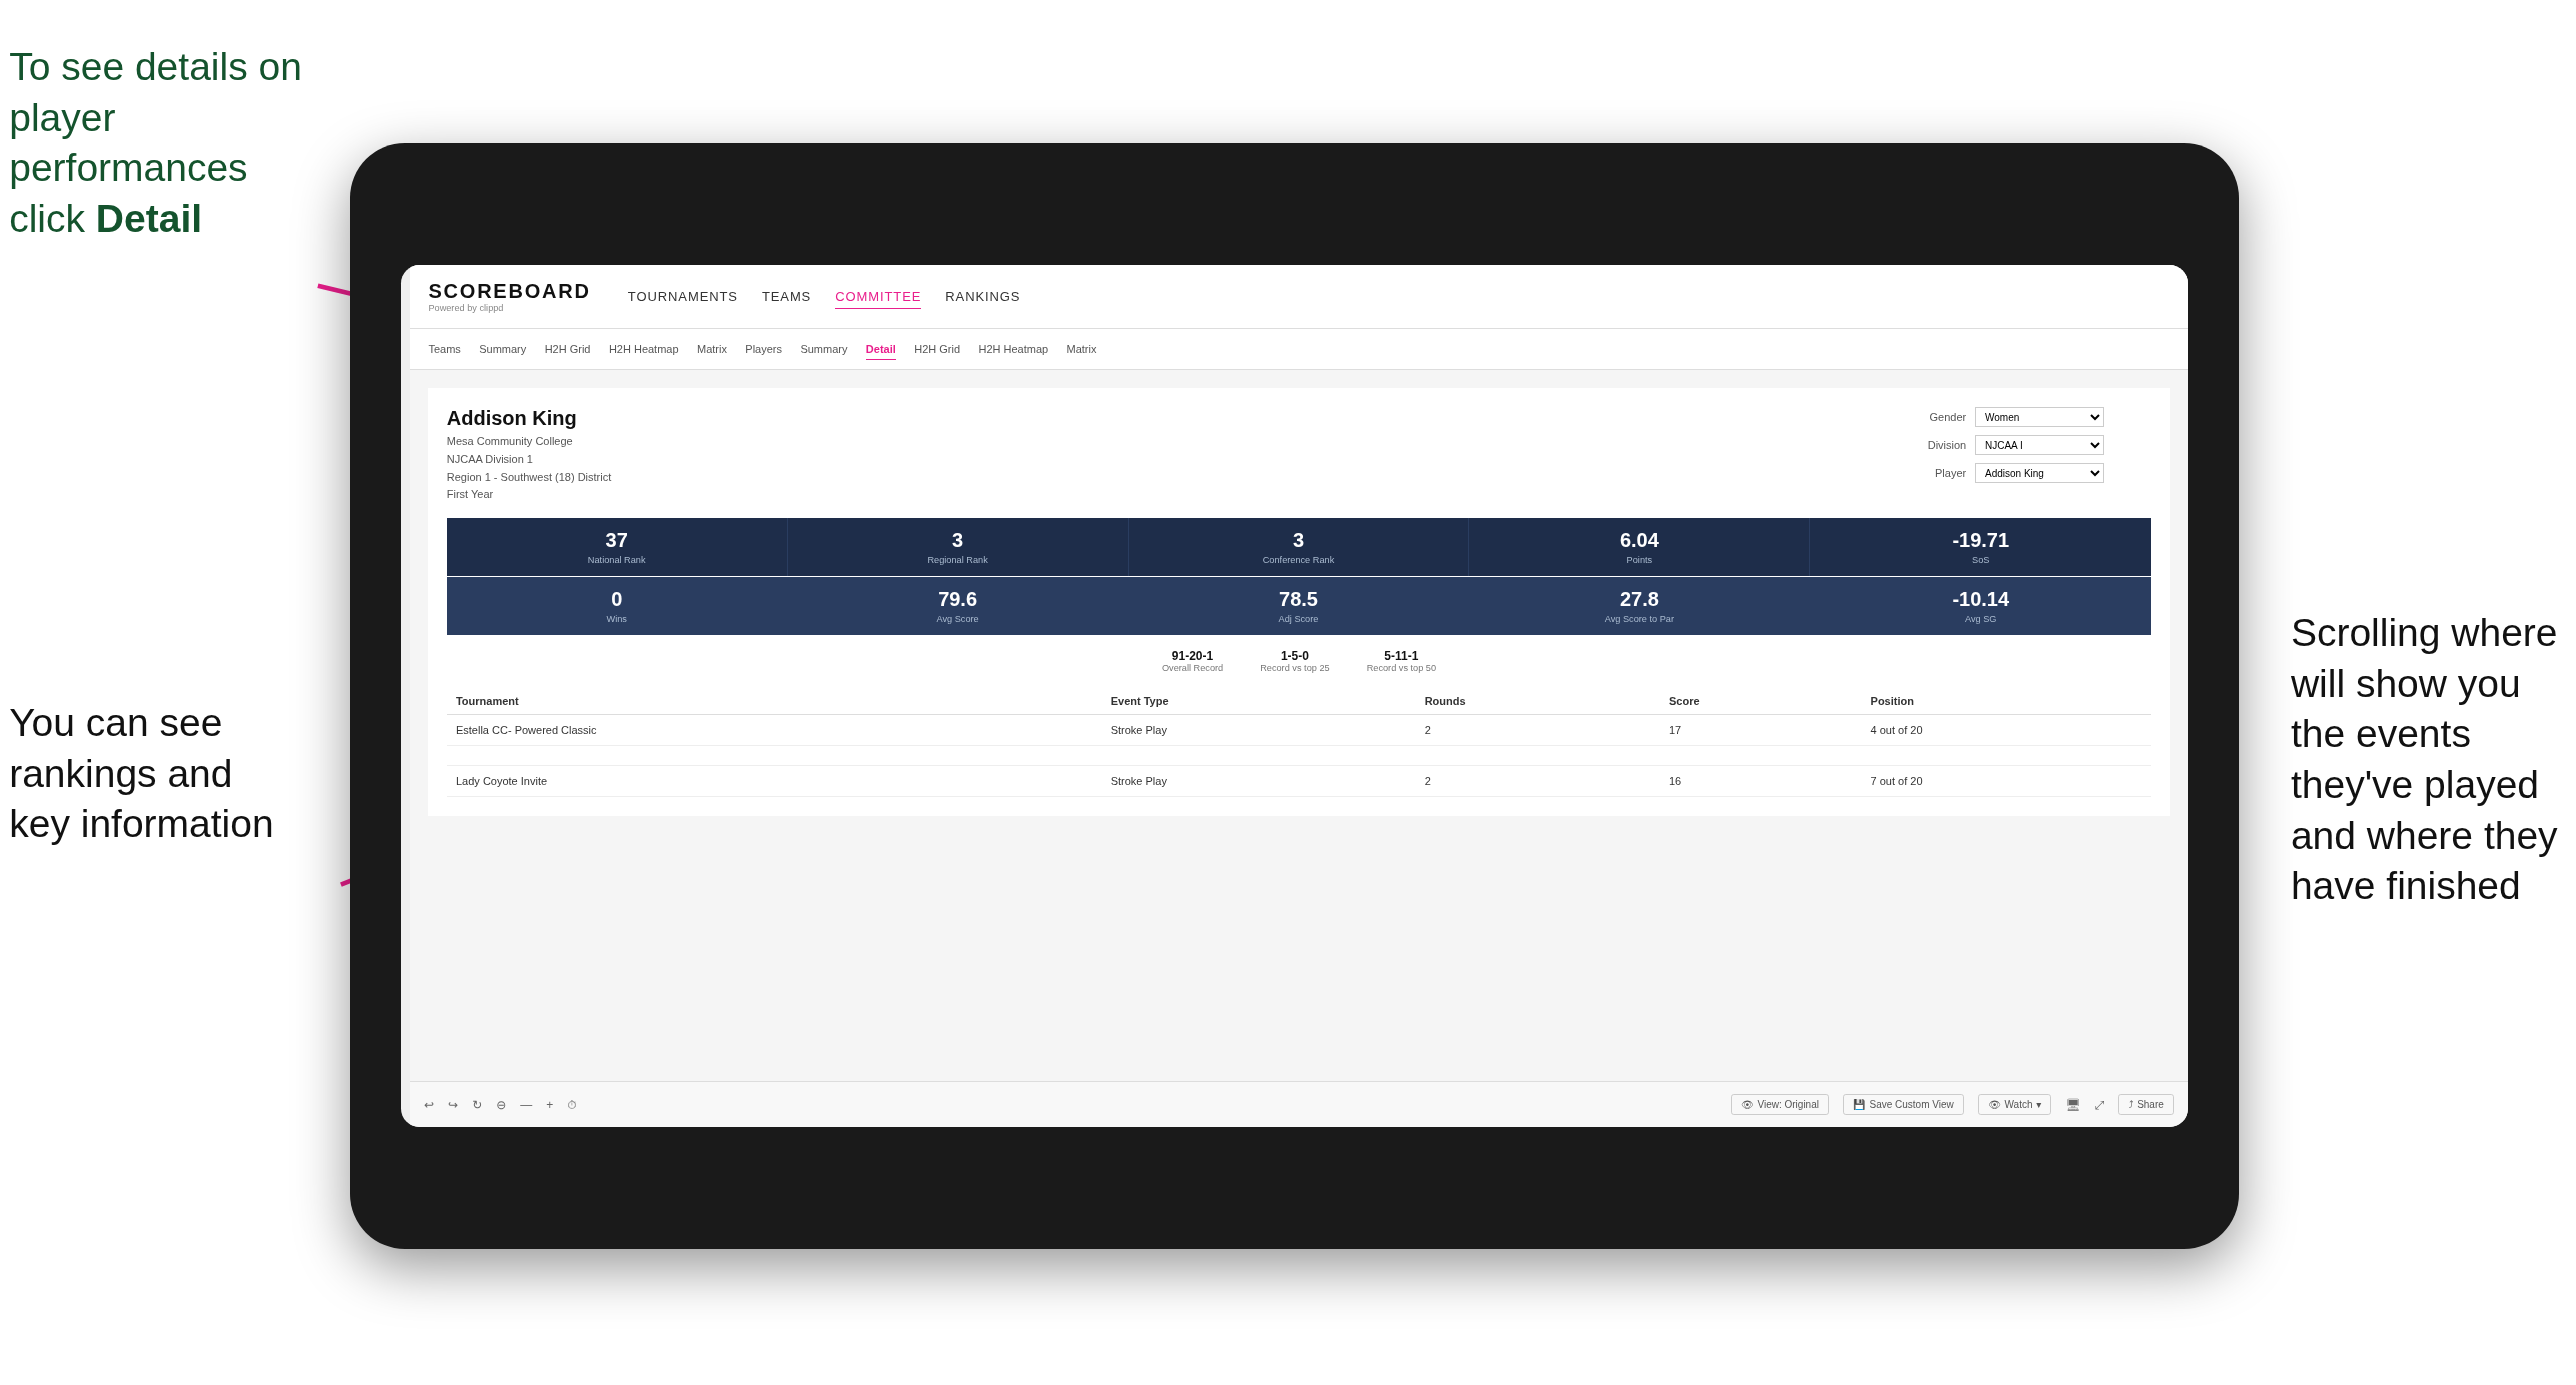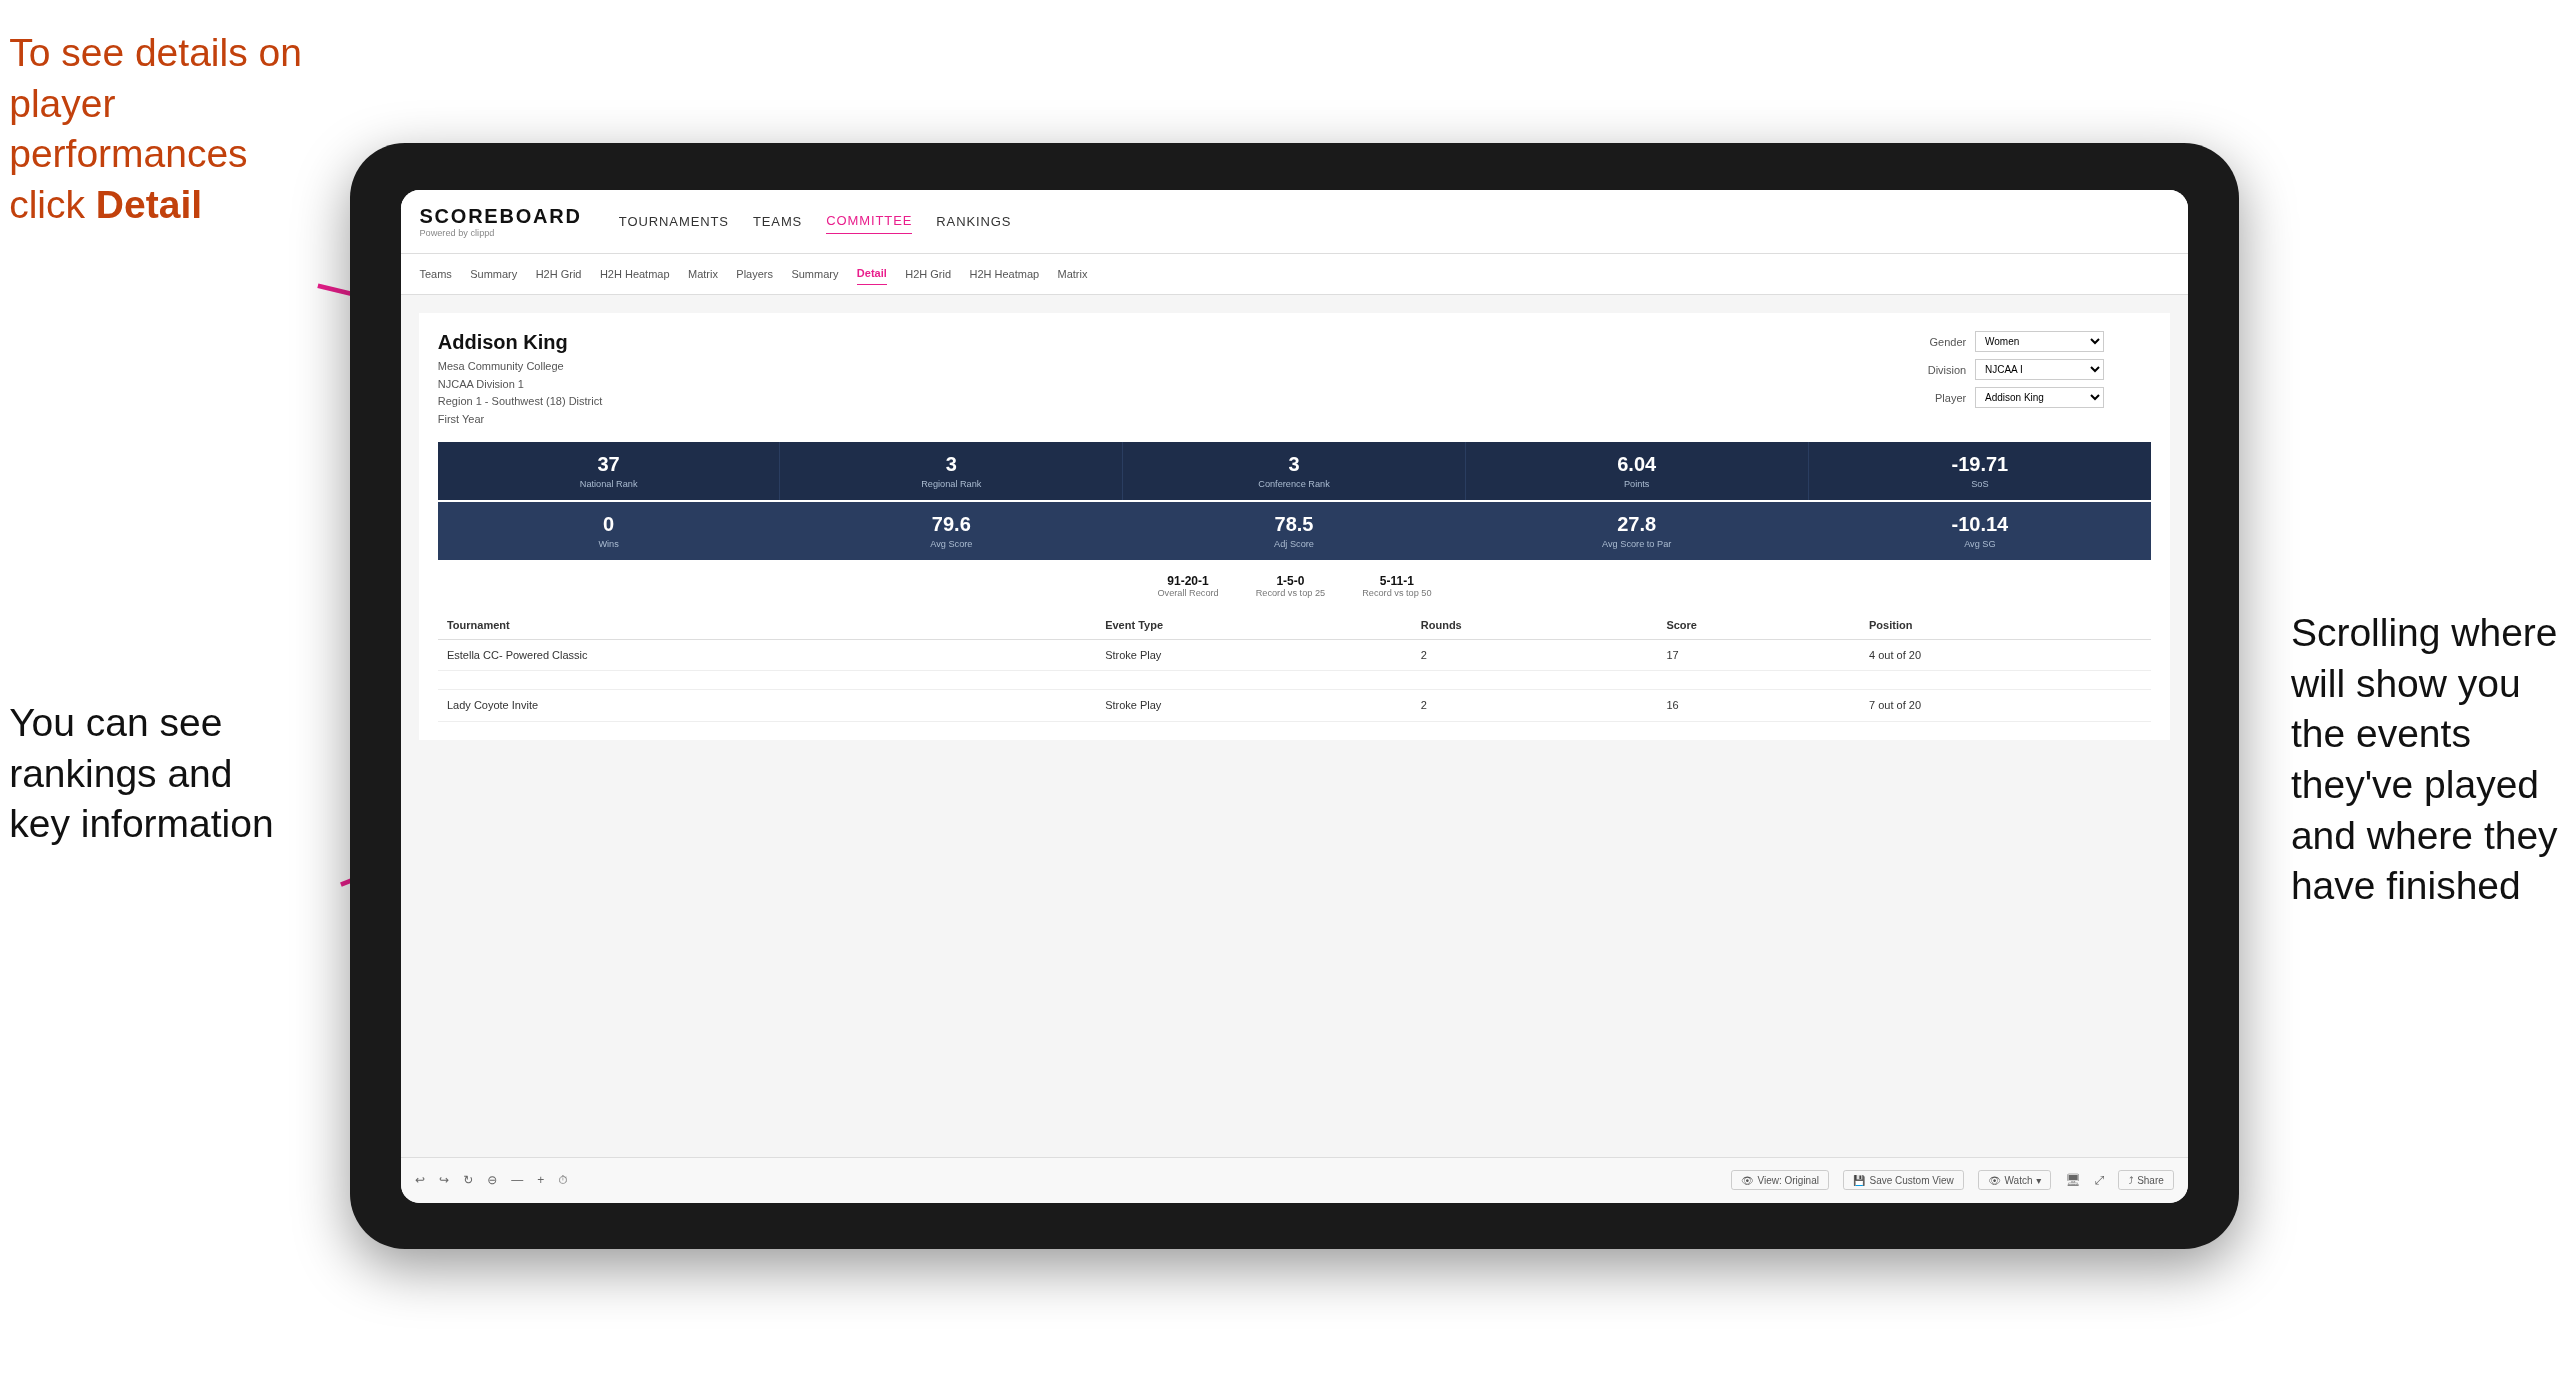--- a/index.html
+++ b/index.html
@@ -8,25 +8,25 @@
       font-family: Arial, sans-serif;
       width: 2576px;
       height: 1386px;
       position: relative;
       overflow: hidden;
     }
 
     
     .annotation-top-left {
       position: absolute;
-      top: 28px;
+      top: 42px;
       left: 9.2px;
       font-size: 39px;
       line-height: 1.3;
-      color: #c2410c;
+      color: #14532d;
       max-width: 350px;
     }
     .annotation-top-left strong {
       font-weight: 900;
     }
 
     
     .annotation-bottom-left {
       position: absolute;
       top: 698px;
@@ -69,26 +69,27 @@
       background: #1a1a1a;
       border-radius: 55px;
       box-shadow: 0 18.4px 55px rgba(0,0,0,0.4);
       display: flex;
       align-items: center;
       justify-content: center;
     }
 
     .tablet-screen {
       width: 1787px;
-      height: 1013px;
+      height: 862px;
       background: #f0f0f0;
       border-radius: 18.4px;
       overflow: hidden;
       display: flex;
       flex-direction: column;
+      padding-left: 9px;
     }
 
     
     .app-header {
       background: #ffffff;
       border-bottom: 0.9px solid #ddd;
       padding: 0 18.4px;
       display: flex;
       align-items: center;
       height: 64px;

